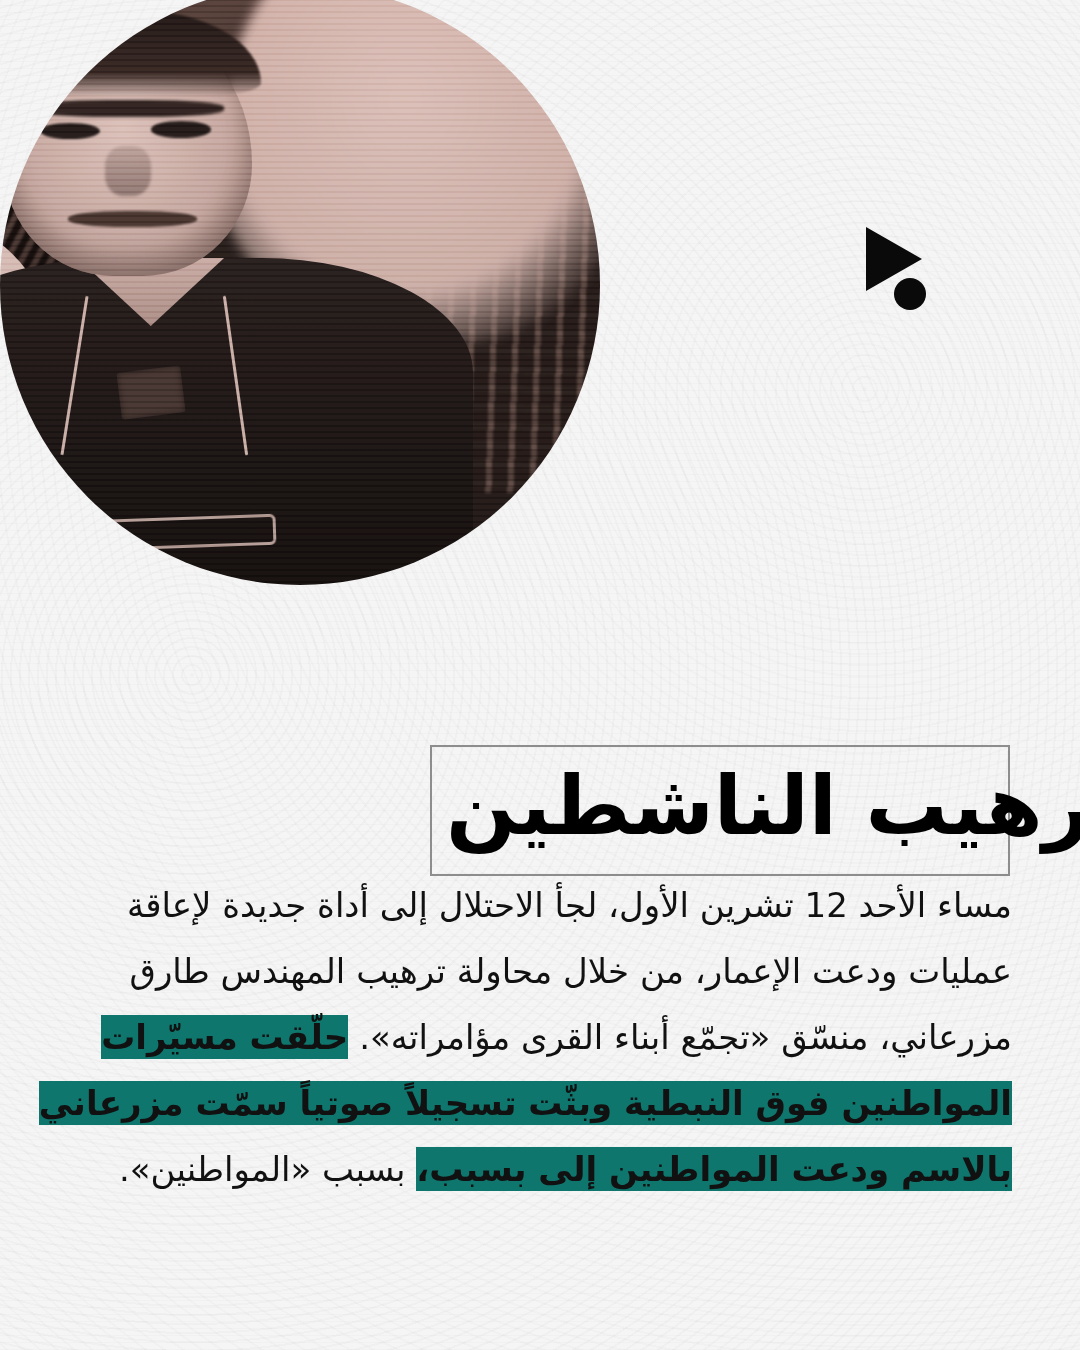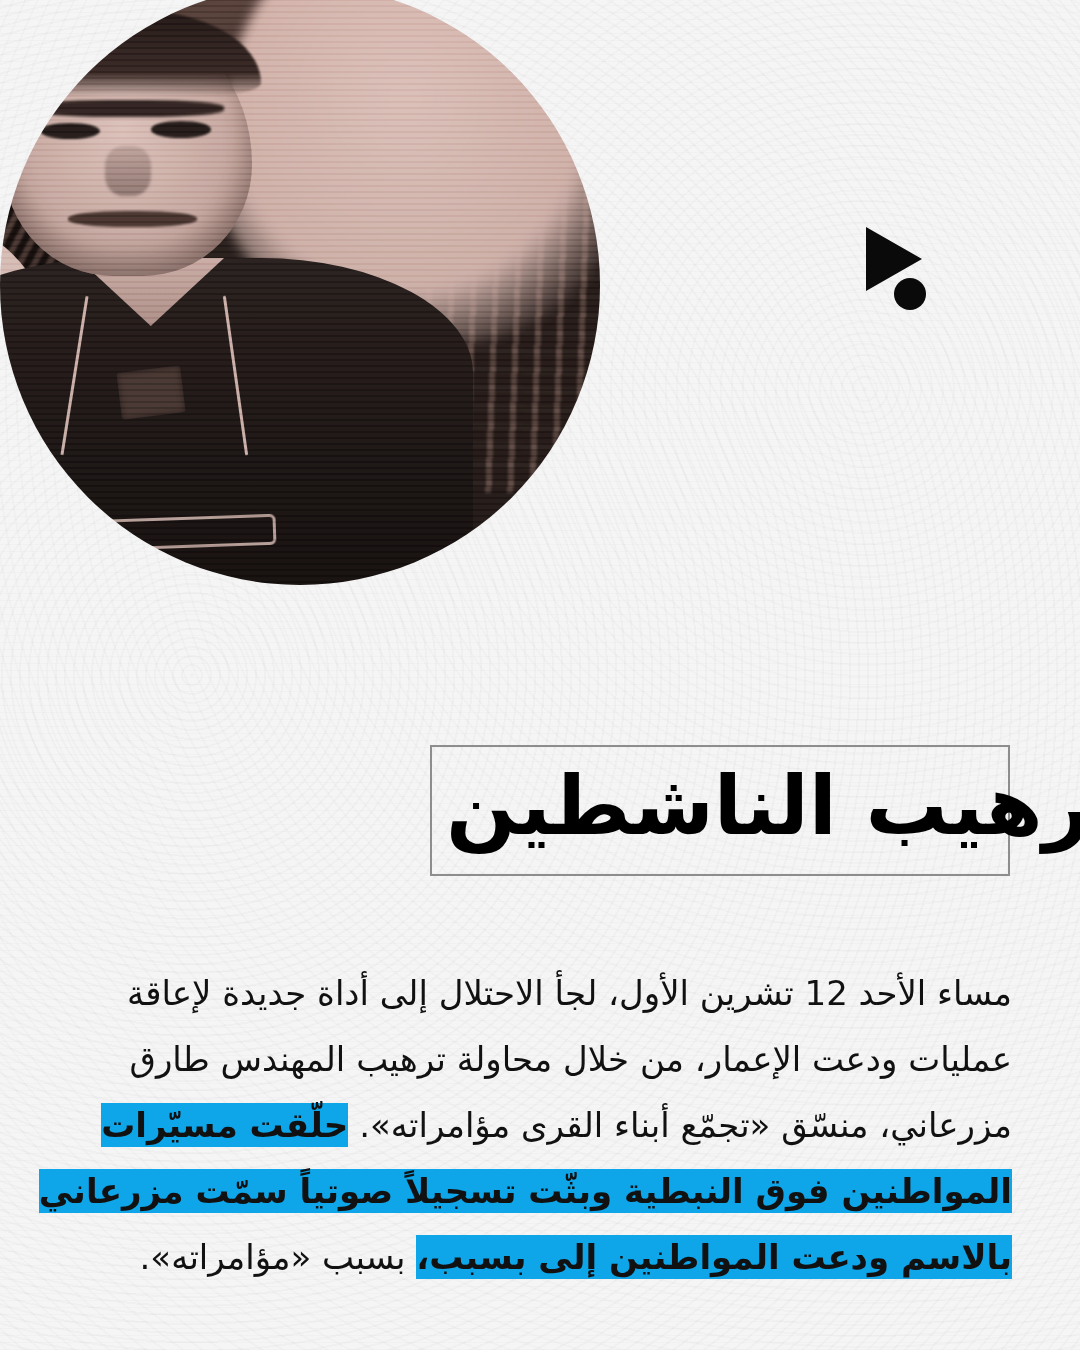--- a/index.html
+++ b/index.html
@@ -204,32 +204,32 @@
     color:#000;
     letter-spacing:-1px;
     padding:0 14px 10px 14px;
     white-space:nowrap;
     direction:rtl;
   }
 
   
   .body-copy{
     position:absolute;
-    left:60px;top:960px;
+    left:60px;top:872px;
     width:952px;
     direction:rtl;
     text-align:right;
     color:#111;
     font-family:"DejaVu Sans","Liberation Sans",sans-serif;
     font-size:34px;
     line-height:66px;
     font-weight:400;
   }
   .body-copy .hl{
-    background:#0ea5e9;
+    background:#0f766e;
     font-weight:700;
     color:#111;
     box-decoration-break:clone;
     -webkit-box-decoration-break:clone;
     padding:2px 0;
   }
   .line{display:block;white-space:nowrap;}
 </style>
 </head>
 <body>
@@ -277,16 +277,16 @@
 
   <div class="title-box">
     <div class="title-text">ترهيب الناشطين</div>
   </div>
 
   <div class="body-copy">
       <span class="line"><span>مساء الأحد 12 تشرين الأول، لجأ الاحتلال إلى أداة جديدة لإعاقة</span></span>
       <span class="line"><span>عمليات ودعت الإعمار، من خلال محاولة ترهيب المهندس طارق</span></span>
       <span class="line"><span>مزرعاني، منسّق «تجمّع أبناء القرى مؤامراته». </span><span class="hl">حلّقت مسيّرات</span></span>
       <span class="line"><span class="hl">المواطنين فوق النبطية وبثّت تسجيلاً صوتياً سمّت مزرعاني</span></span>
-      <span class="line"><span class="hl">بالاسم ودعت المواطنين إلى بسبب،</span><span> بسبب «مؤامراته».</span></span>
+      <span class="line"><span class="hl">بالاسم ودعت المواطنين إلى بسبب،</span><span> بسبب «المواطنين».</span></span>
     </div>
 
 </div>
 
 </body></html>

